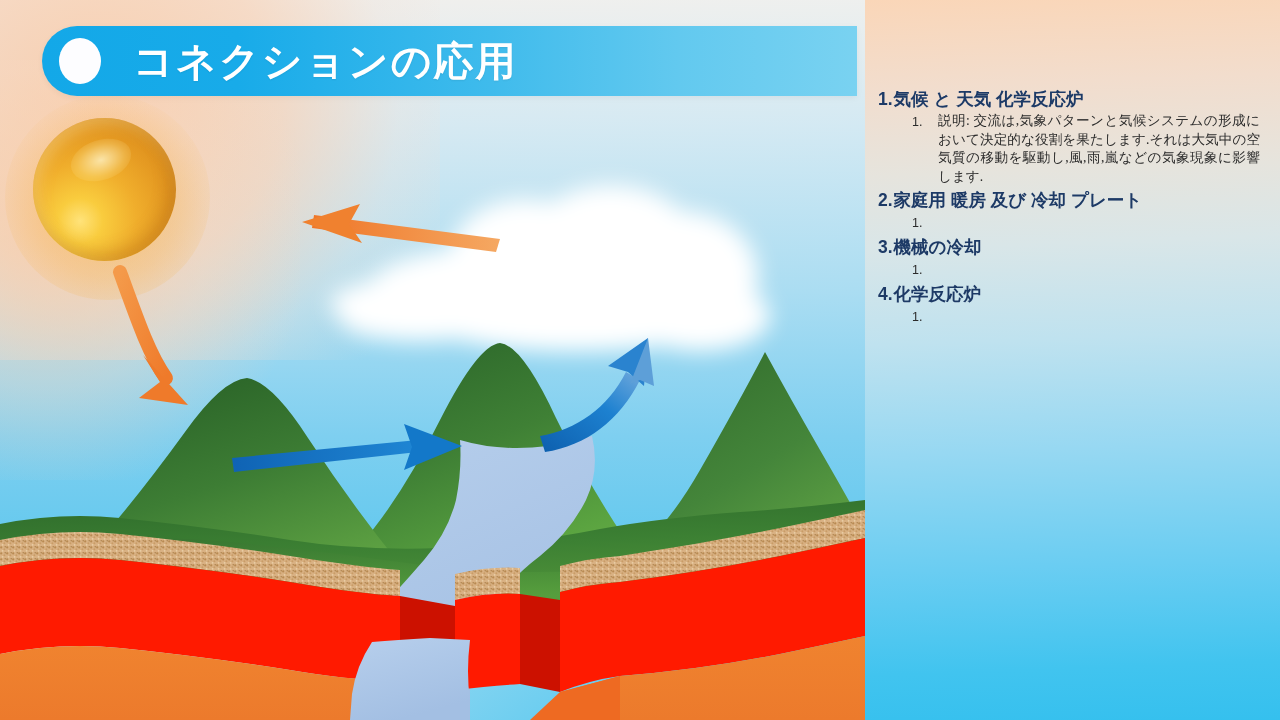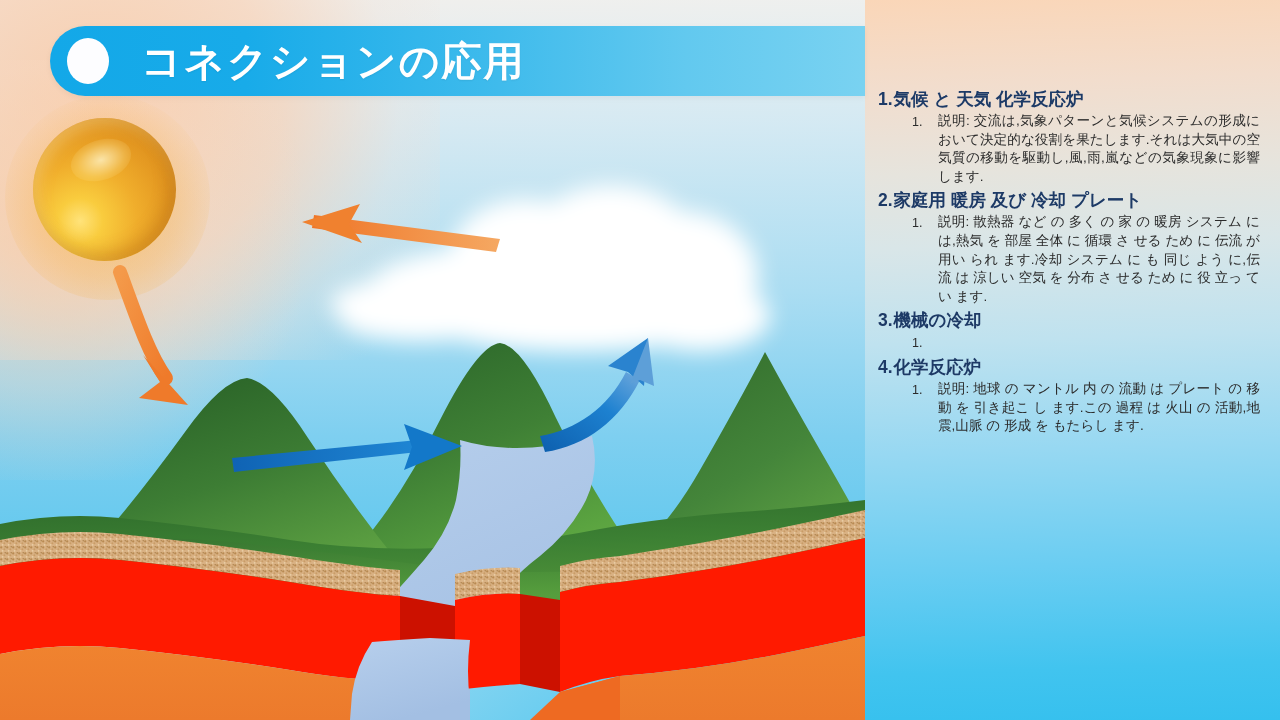--- a/index.html
+++ b/index.html
@@ -27,21 +27,21 @@
     pointer-events:none;
   }
   .peach-glow2{
     position:absolute;left:-120px;top:60px;width:420px;height:420px;
     background:radial-gradient(ellipse at 40% 40%, rgba(250,206,170,0.75) 0%, rgba(248,216,192,0.35) 45%, rgba(240,230,222,0) 75%);
     pointer-events:none;
   }
 
   
   .title-pill{
-    position:absolute;left:50px;top:26px;width:815px;height:70px;
+    position:absolute;left:42px;top:26px;width:815px;height:70px;
     border-radius:36px 0 0 36px;
     background:linear-gradient(90deg,#13a8e8 0%,#18abe9 24%,#3fbbec 55%,#62c9ef 78%,#79d2f1 100%);
     display:flex;align-items:center;
     box-shadow:0 2px 6px rgba(0,0,0,0.05);
   }
   .title-bullet{
     width:42px;height:46px;border-radius:50%;background:#fdfdff;
     margin-left:17px;flex:0 0 auto;
   }
   .title-text{
@@ -88,21 +88,21 @@
     margin:0 0 1px 13px;display:flex;align-items:flex-start;
     text-shadow:0 0 1px rgba(255,255,255,0.25);
   }
   .lvl1 .num{flex:0 0 auto;margin-right:1px;}
   .lvl1 .txt{flex:1 1 auto;}
   .lvl2{
     display:flex;align-items:flex-start;margin:0 0 3px 0;padding-left:47px;
     color:#2b2b2b;font-size:13.6px;line-height:18.6px;
   }
   .lvl2 .num{flex:0 0 26px;text-align:left;color:#2b2b2b;font-size:12.5px;padding-top:1px;}
-  .lvl2 .txt{flex:1 1 auto;padding-right:20px;text-align:justify;}
+  .lvl2 .txt{flex:1 1 auto;padding-right:20px;text-align:justify;font-family:Liberation Serif, serif;}
   .lvl2.loose .txt{text-align:justify;text-justify:inter-character;}
   .blk{margin-bottom:2px;}
 </style>
 </head>
 <body>
 
 <div class="slide">
 
   <div class="left-panel">
 
@@ -262,42 +262,40 @@
         </div>
       </div>
 
       <div class="blk">
         <div class="lvl1">
           <span class="num">2.</span>
           <span class="txt">家庭用 暖房 及び 冷却 プレート</span>
         </div>
         <div class="lvl2 loose">
           <span class="num">1.</span>
-          <span class="txt">説明: 散熱器 など の 多く の 家 の 暖房 システム に は,熱気 を 部屋 全体 に 循環 さ せる ため に 伝流 が 用い られ ます.冷却 システム に も 同じ よう に,伝流 は 涼しい 空気 を 分布 さ せる ため に 役 立っ て い ます.</span>
         </div>
       </div>
 
       <div class="blk">
         <div class="lvl1">
           <span class="num">3.</span>
           <span class="txt">機械の冷却</span>
         </div>
         <div class="lvl2">
           <span class="num">1.</span>
         </div>
       </div>
 
       <div class="blk">
         <div class="lvl1">
           <span class="num">4.</span>
           <span class="txt">化学反応炉</span>
         </div>
         <div class="lvl2 loose">
           <span class="num">1.</span>
-          <span class="txt">説明: 地球 の マントル 内 の 流動 は プレート の 移動 を 引き起こ し ます.この 過程 は 火山 の 活動,地震,山脈 の 形成 を もたらし ます.</span>
         </div>
       </div>
 
     </div>
   </div>
 
   <div class="title-pill">
     <div class="title-bullet"></div>
     <div class="title-text">コネクションの応用</div>
   </div>

